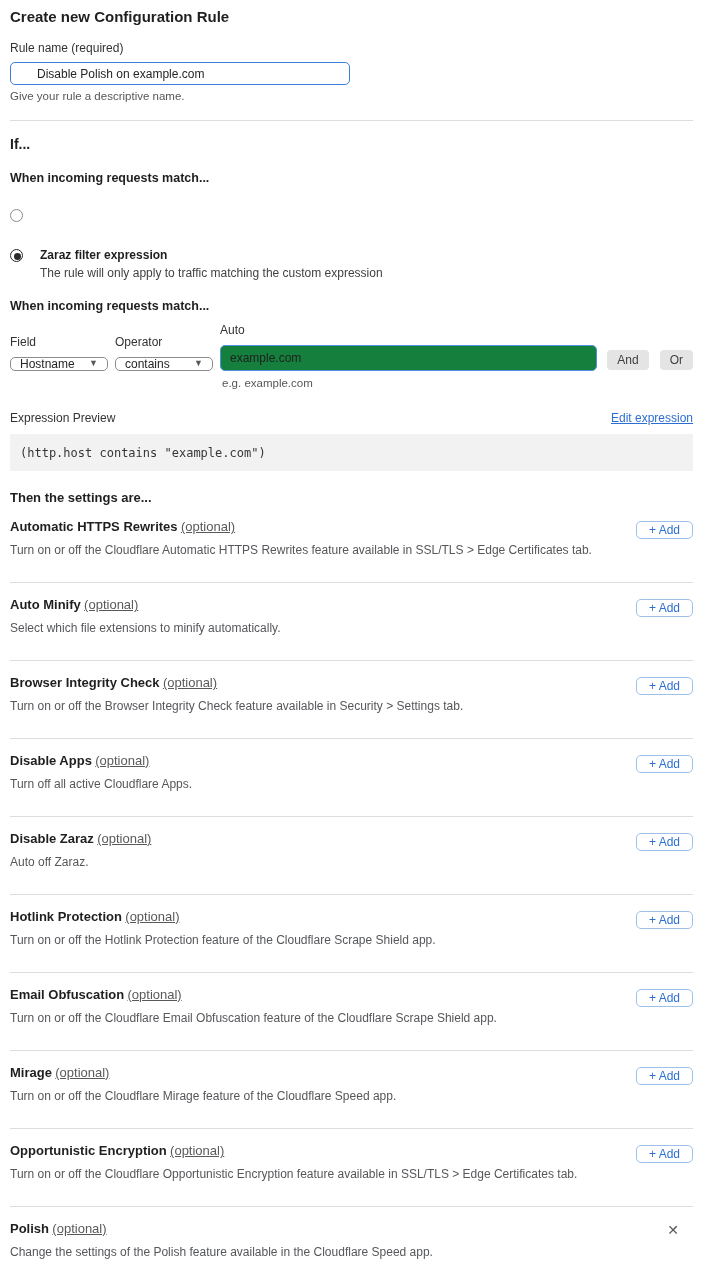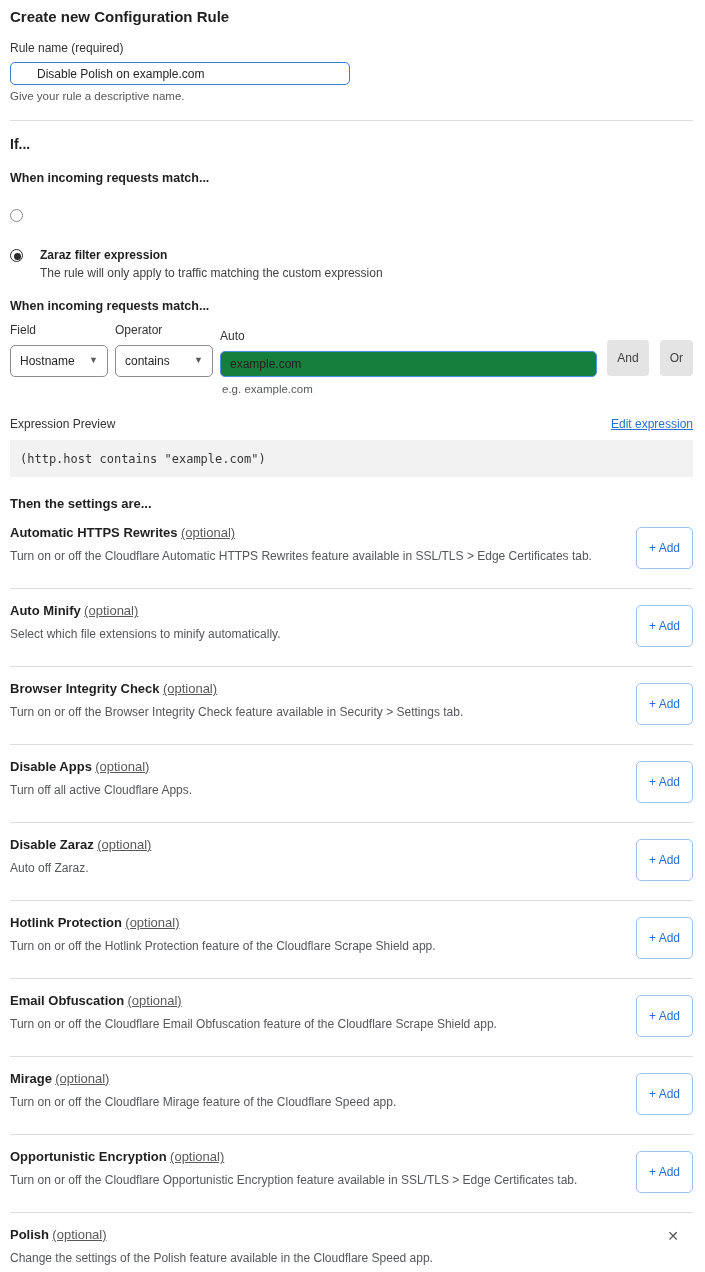--- a/index.html
+++ b/index.html
@@ -63,21 +63,21 @@
   }
   .radio-texts { margin-left: 17px; }
   .radio-title { font-size: 12px; font-weight: 700; color: #1f1f1f; }
   .radio-desc { font-size: 12px; color: #424242; margin-top: 4px; }
 
   .builder-row { display: flex; align-items: flex-end; margin-top: 10px; }
   .builder-col { display: flex; flex-direction: column; }
   .builder-col .col-label { font-size: 12px; color: #333; margin-bottom: 8px; }
   .select-box {
     position: relative;
-    height: 32px;
+    height: 14px;
     border: 1px solid #8c8c8c;
     border-radius: 5px;
     background: #fff;
     display: flex;
     align-items: center;
     padding: 0 9px;
     font-size: 12px;
     color: #262626;
     cursor: pointer;
   }
@@ -99,21 +99,21 @@
     border-radius: 5px;
     background: #15803d;
     padding: 0 9px;
     font-size: 12px;
     font-family: "Liberation Sans", sans-serif;
     color: #1f1f1f;
     outline: none;
   }
   .andor { display: flex; margin-left: 10px; }
   .chip-btn {
-    height: 36px;
+    height: 20px;
     margin-bottom: 1px;
     background: #e4e4e4;
     border: none;
     border-radius: 4px;
     color: #404040;
     font-size: 12px;
     font-family: "Liberation Sans", sans-serif;
     padding: 0 10px;
     cursor: pointer;
   }
@@ -158,21 +158,21 @@
   .add-btn {
     position: absolute;
     right: 0;
     top: 16px;
     background: #fff;
     border: 1px solid #9ec1e8;
     border-radius: 5px;
     color: #2c6fd3;
     font-size: 12px;
     font-family: "Liberation Sans", sans-serif;
-    padding: 13px 12px;
+    padding: 1px 12px;
     cursor: pointer;
   }
 
   .polish-item { position: relative; padding: 14px 0 14px 0; border-bottom: none; }
   .close-icon {
     position: absolute;
     right: 14px;
     top: 16px;
     color: #595959;
     font-size: 14px;

